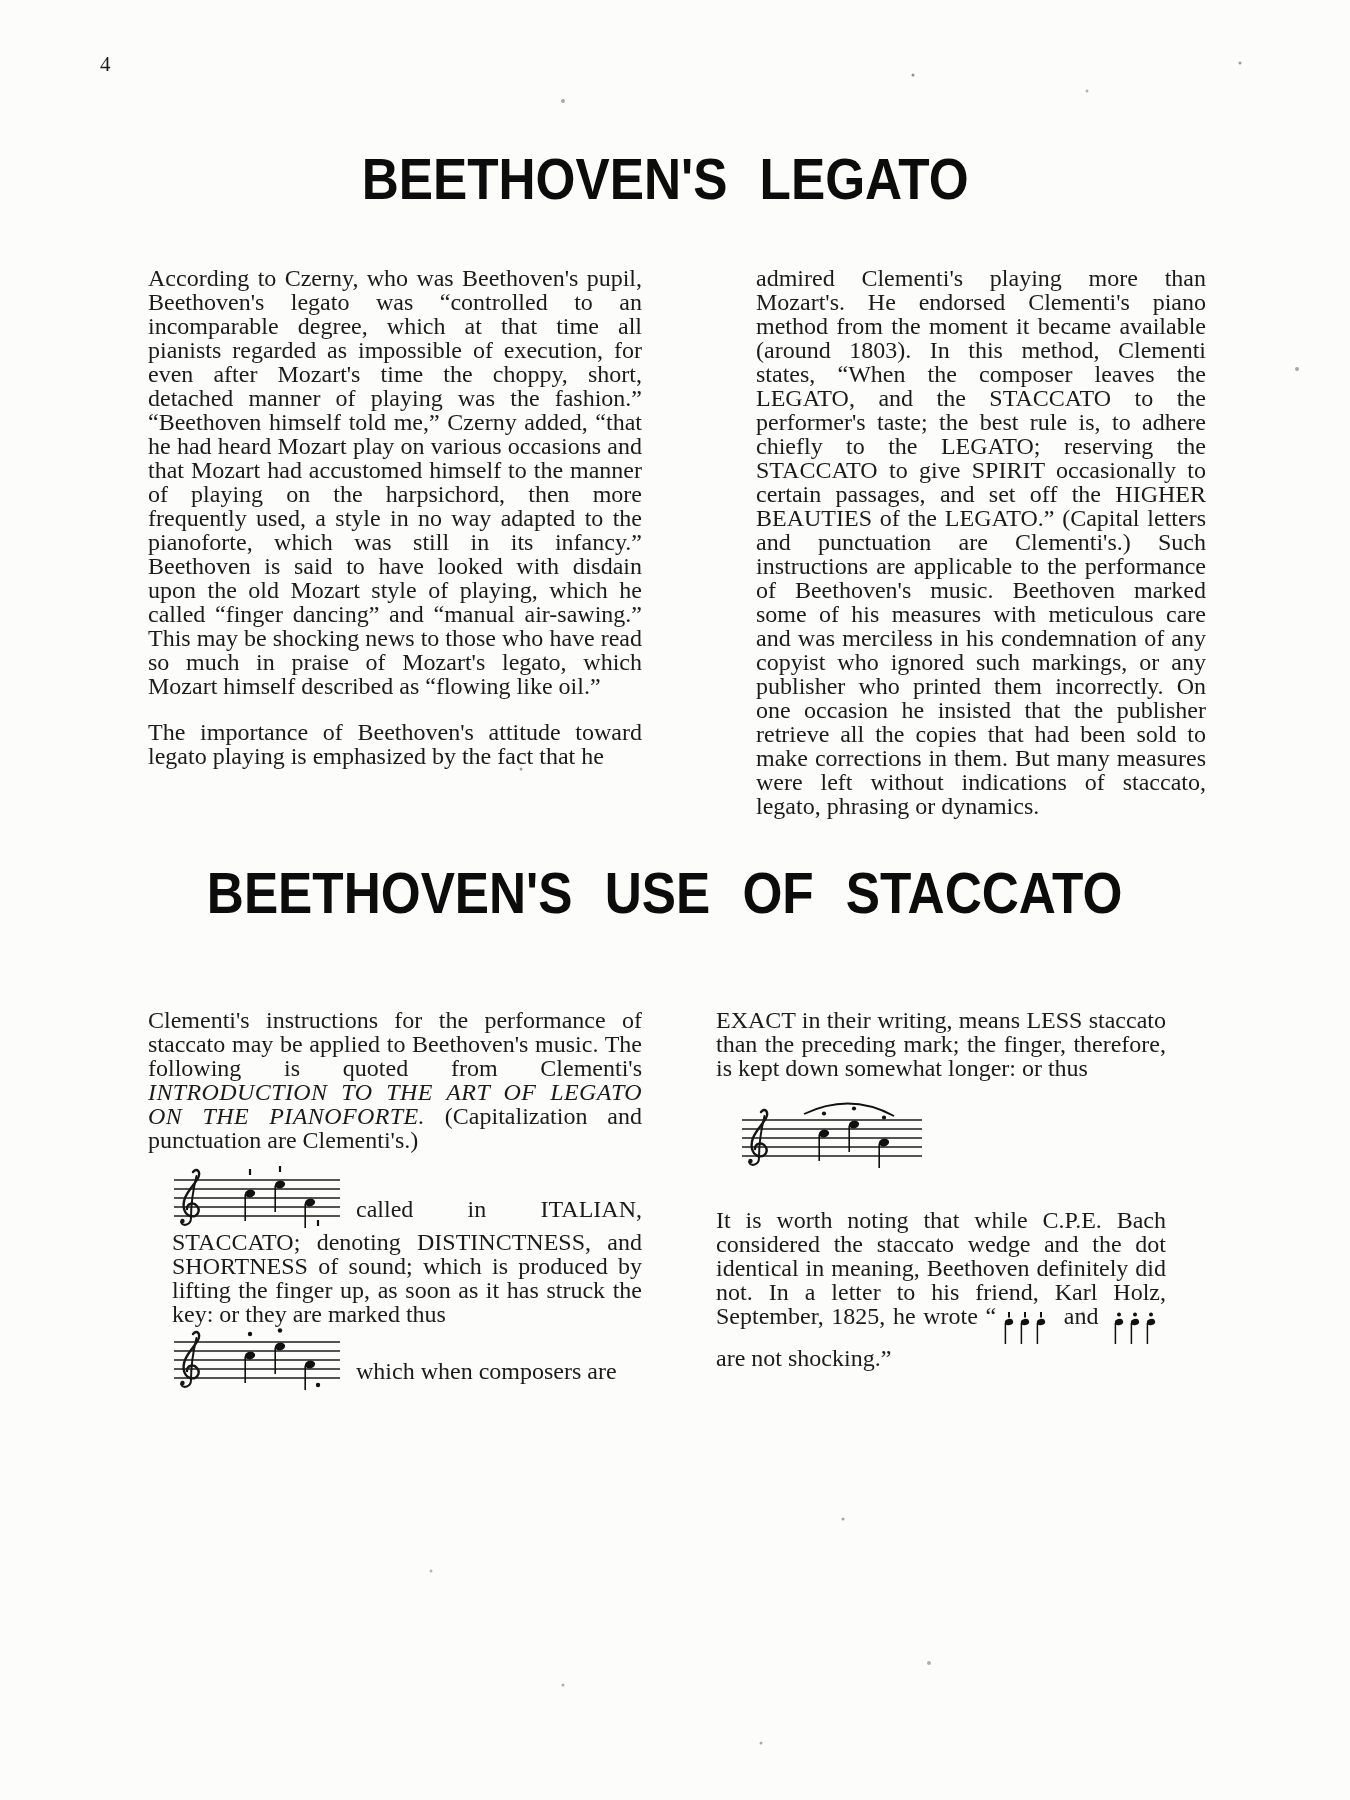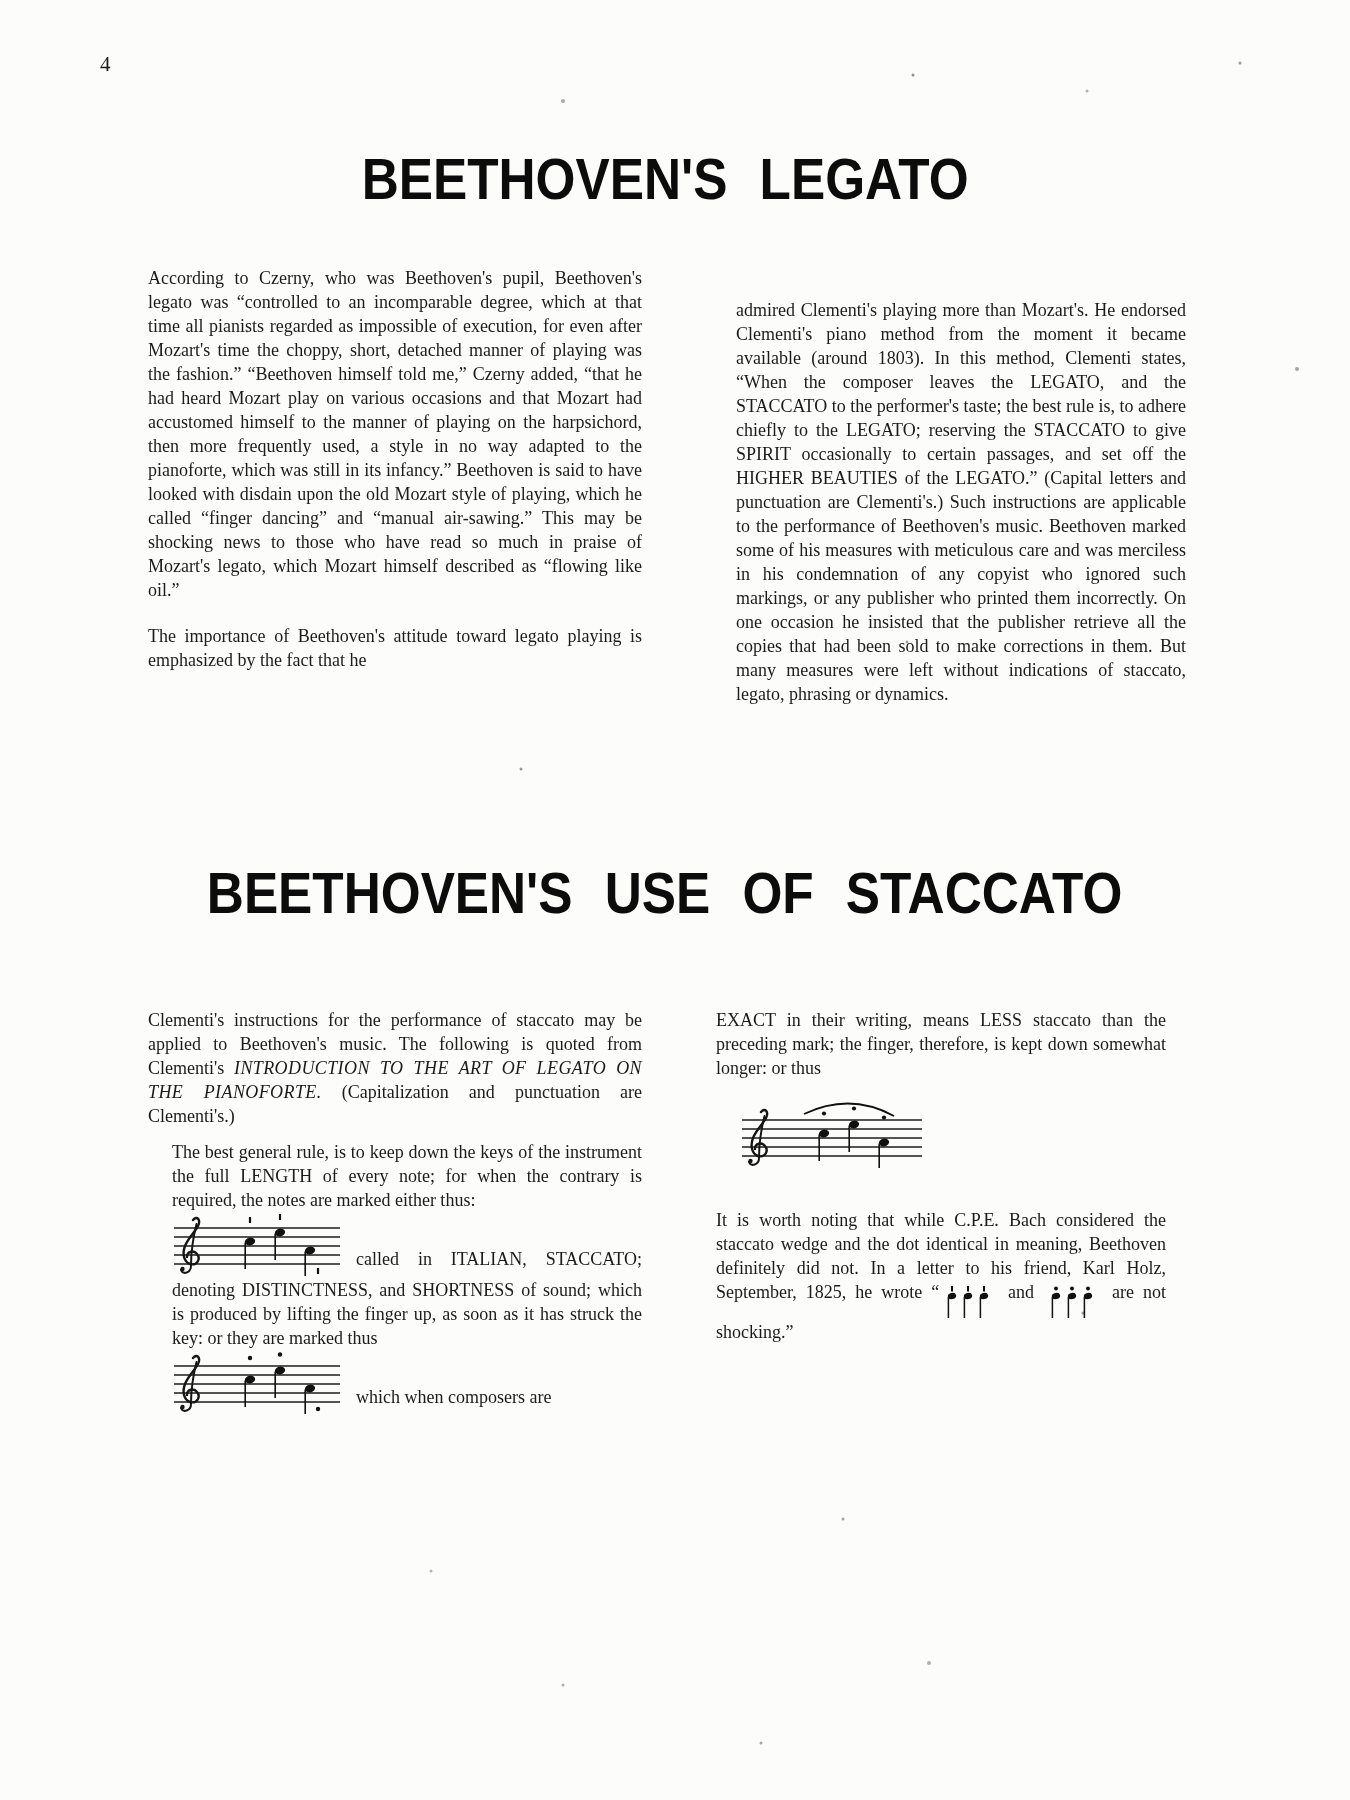--- a/index.html
+++ b/index.html
@@ -28,26 +28,26 @@
     letter-spacing:0px;
     word-spacing:0.35em;
     color:#0c0c0c;
     transform:scaleX(0.9);
     transform-origin:center;
   }
   #title1{top:146px;}
   #title2{top:860px;}
   .col{
     position:absolute;
-    font-size:18px;
+    font-size:24px;
     line-height:24px;
     text-align:justify;
   }
   #s1-left{top:266px;left:148px;width:494px;}
-  #s1-right{top:266px;left:736px;width:450px;margin-top:32px;}
+  #s1-right{top:266px;left:756px;width:450px;}
   #s2-left{top:1008px;left:148px;width:494px;}
   #s2-right{top:1008px;left:716px;width:450px;}
   .col p{margin:0;}
   .par-gap{margin-top:22px !important;}
   .quote-block{margin-left:24px;margin-top:12px;}
   .figline{margin-top:8px;}
   .stave{
     vertical-align:-13px;
     margin-right:14px;
   }
@@ -95,21 +95,20 @@
   </div>
 
   <div class="headline-wrap" id="title2">
     <span class="headline">BEETHOVEN'S USE OF STACCATO</span>
   </div>
 
   <div class="col" id="s2-left">
     <p><span>Clementi's instructions for the performance of staccato may be applied to Beethoven's music. The following is quoted from Clementi's </span><i class="book-title">INTRODUCTION TO THE ART OF LEGATO ON THE PIANOFORTE.</i><span> (Capitalization and punctuation are Clementi's.)</span></p>
 
     <div class="quote-block">
-      <p>The best general rule, is to keep down the keys of the instrument the full LENGTH of every note; for when the contrary is required, the notes are marked either thus:</p>
 
       <p class="figline">
         <svg class="stave" width="170" height="66" viewBox="0 0 170 66" role="img" aria-label="musical staff with treble clef and three notes marked with staccato wedges">
           <g stroke="#1c1c1c" stroke-width="1.3">
             <line x1="2" y1="16" x2="168" y2="16"></line>
               <line x1="2" y1="25" x2="168" y2="25"></line>
             <line x1="2" y1="34" x2="168" y2="34"></line>
               <line x1="2" y1="43" x2="168" y2="43"></line>
             <line x1="2" y1="52" x2="168" y2="52"></line>
           </g>

